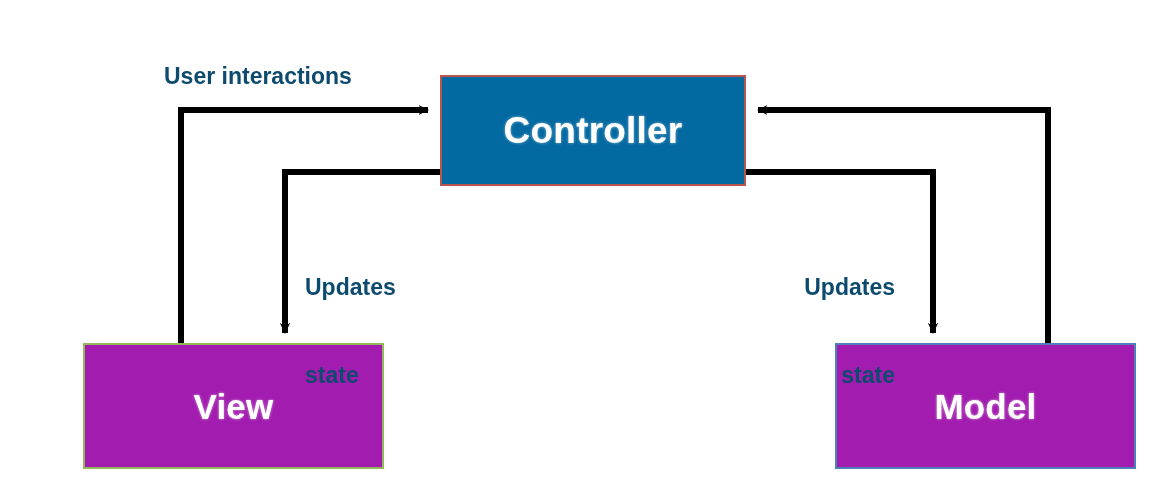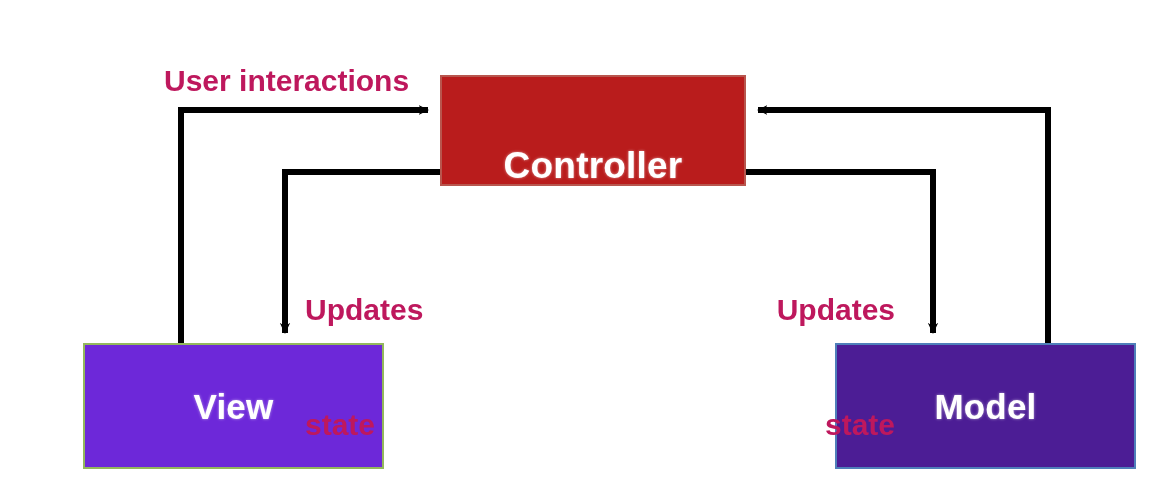--- a/index.html
+++ b/index.html
@@ -42,48 +42,47 @@
     letter-spacing: 0.2px;
     text-shadow: 0 0 3px rgba(255,255,255,0.55);
     line-height: 1;
     white-space: nowrap;
   }
   #node-controller {
     left: 440px;
     top: 75px;
     width: 306px;
     height: 111px;
-    background: #b91c1c;
+    background: #0369a1;
     border-color: #B8564E;
-    align-items: flex-end;
   }
   #node-controller .node-label { font-size: 37px; }
   #node-view {
     left: 83px;
     top: 343px;
     width: 301px;
     height: 126px;
-    background: #6d28d9;
+    background: #a21caf;
     border-color: #93B85C;
   }
   #node-view .node-label { font-size: 35px; }
   #node-model {
     left: 835px;
     top: 343px;
     width: 301px;
     height: 126px;
-    background: #4c1d95;
+    background: #a21caf;
     border-color: #4F7FBA;
   }
   #node-model .node-label { font-size: 35px; }
 
   .edge-label {
     position: absolute;
-    color: #be185d;
-    font-size: 30px;
+    color: #0c4a6e;
+    font-size: 23px;
     font-weight: bold;
     line-height: 1.28;
     white-space: pre;
     z-index: 4;
   }
   #label-user-interactions { left: 164px; top: 62px; }
   #label-notifies-changes  { left: 793px; top: 62px; }
   #label-updates-view      { left: 305px; top: 214px; text-align: left; }
   #label-updates-model     { left: 775px; top: 214px; text-align: right; width: 120px; }
 </style>

